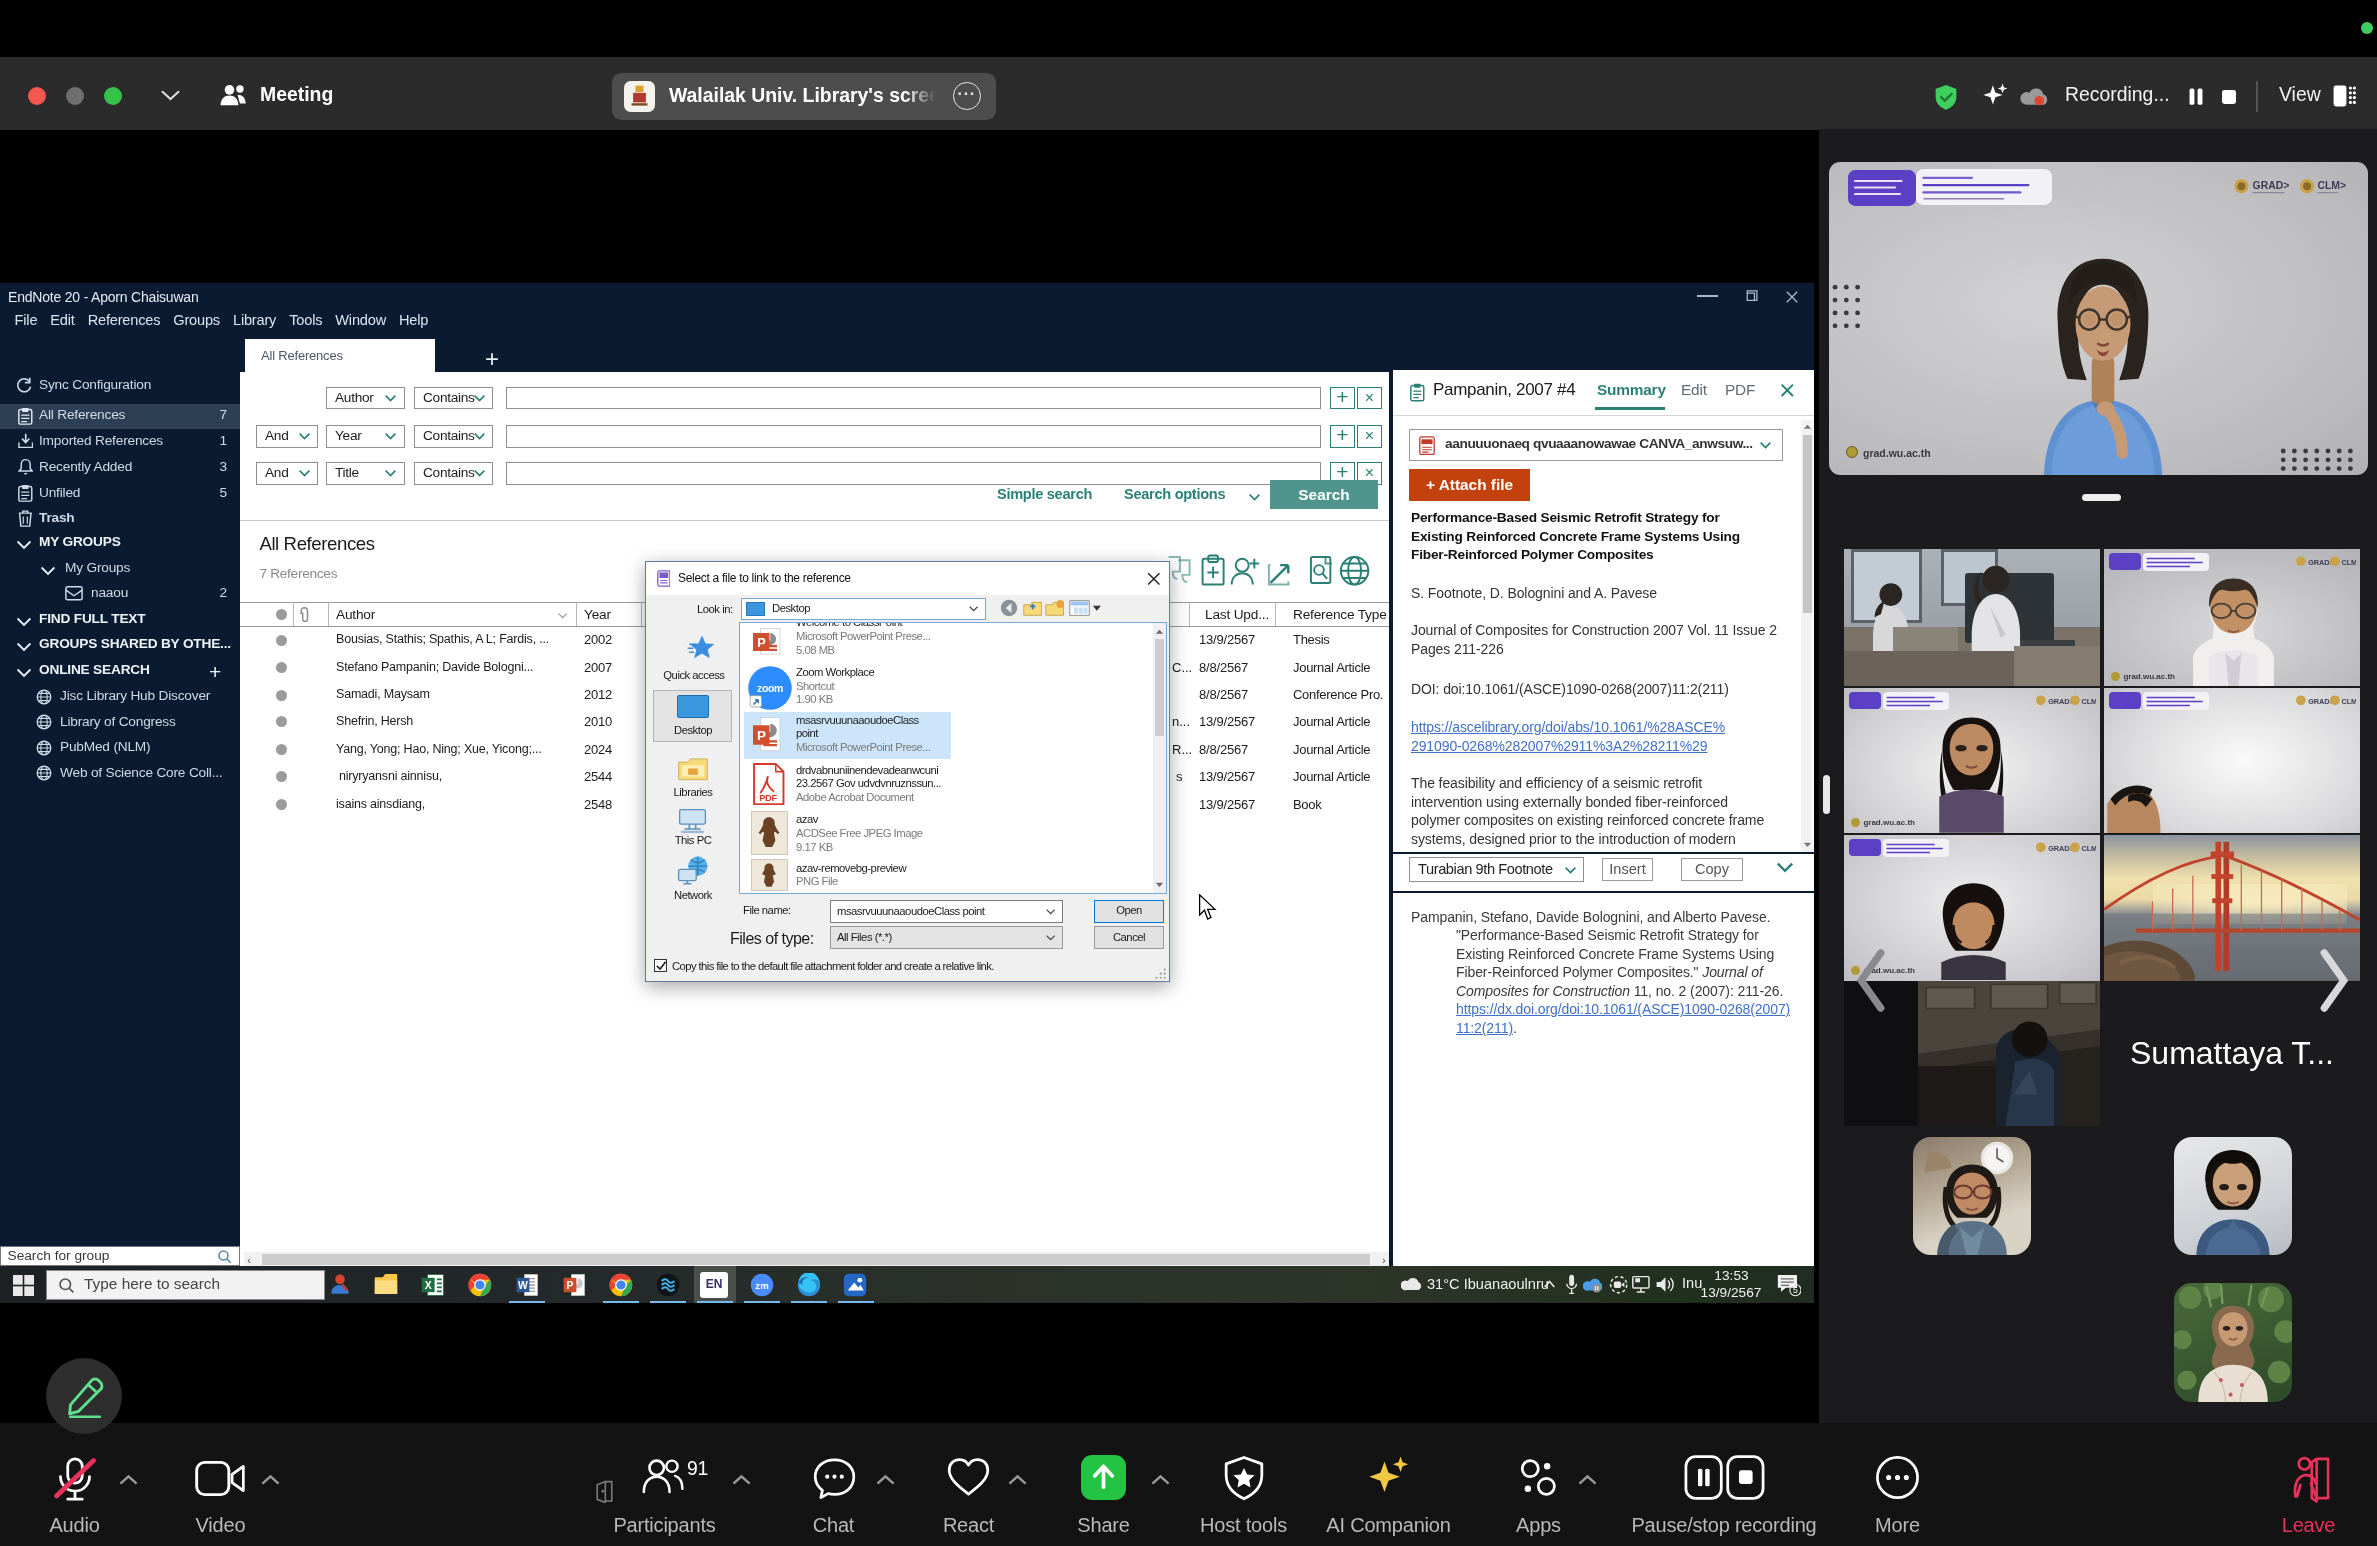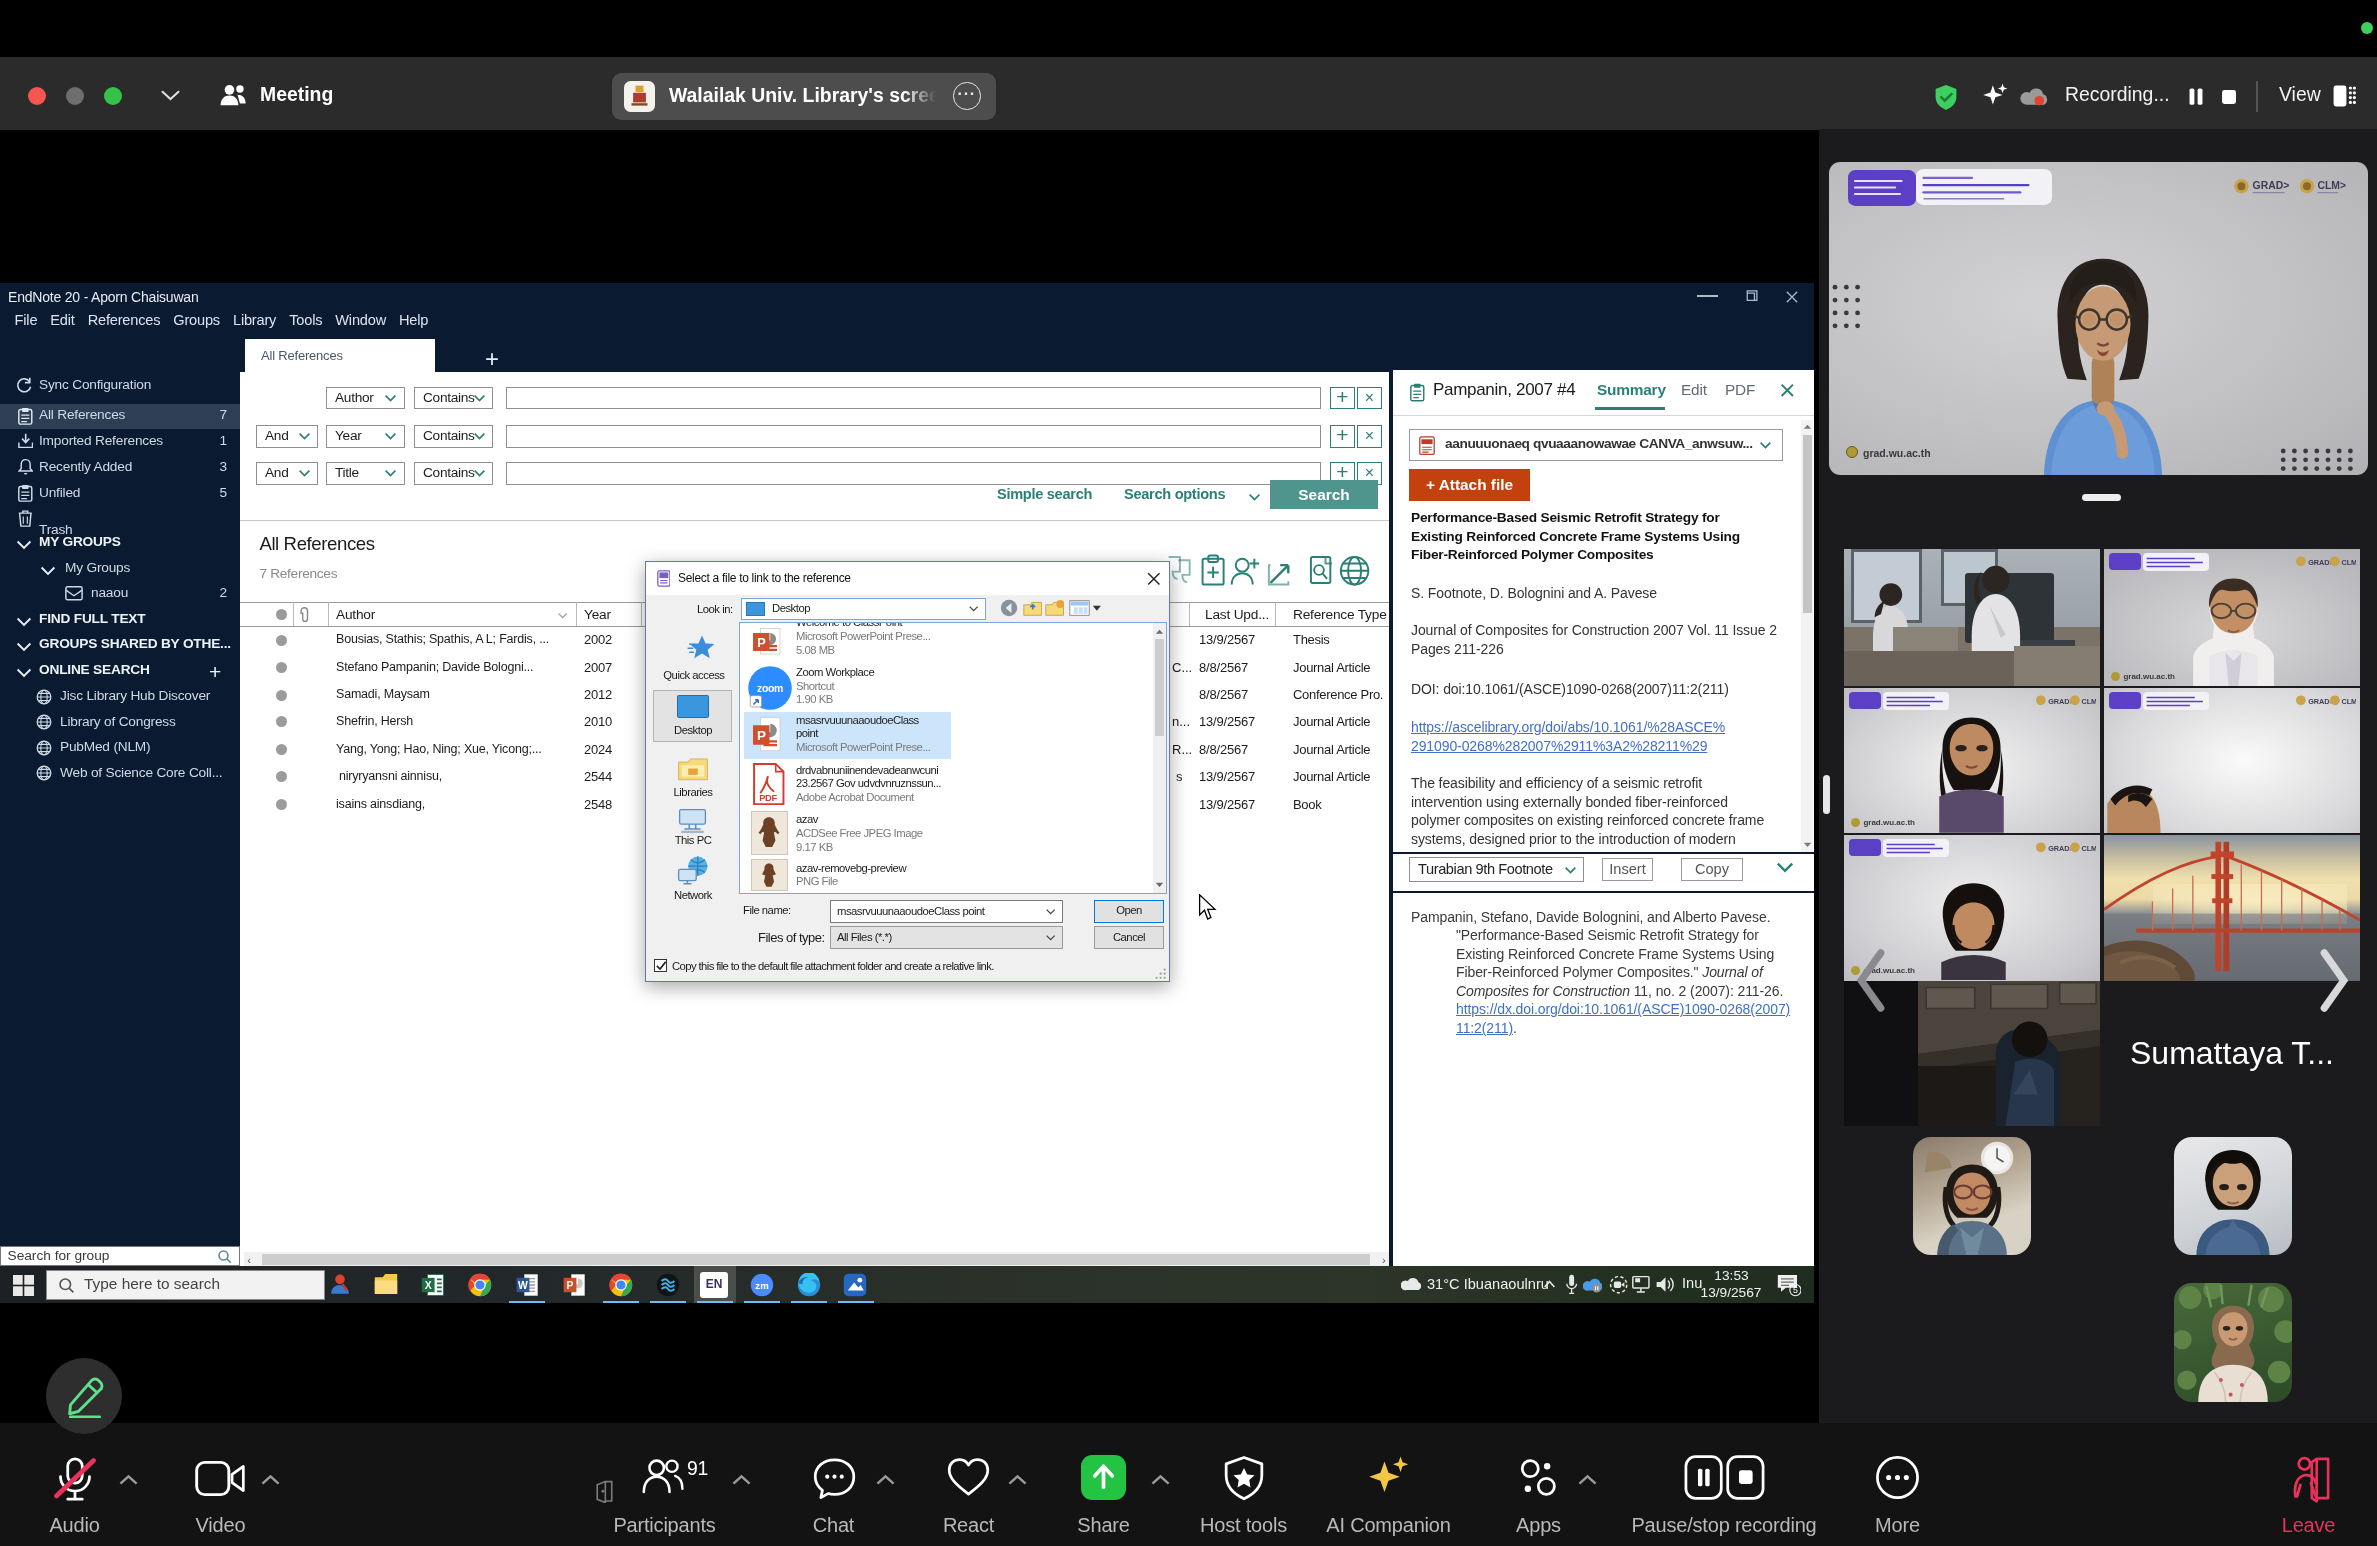--- a/index.html
+++ b/index.html
@@ -121,21 +121,21 @@
           <rect x="5" y="1" width="8" height="5" rx="1" fill="#cfdae6"></rect>
           <path d="M4 10 h10 M4 14 h10 M4 18 h7" stroke="#cfdae6" stroke-width="1.6"></path>
         </svg>
       <div class="abs" style="left:39px;top:144px;">Unfiled</div>
         <div class="abs" style="left:206px;top:144px;width:21px;text-align:right;">5</div>
       <svg class="abs" style="left:18px;top:168px" width="14.6" height="18" viewBox="0 0 18 22">
           <path d="M2 5 l1.5 16 h11 L16 5" fill="none" stroke="#cfdae6" stroke-width="1.8"></path>
           <path d="M1 5 h16 M6 5 V2.5 h6 V5" stroke="#cfdae6" stroke-width="1.8" fill="none"></path>
           <path d="M6.5 9 v9 M11.5 9 v9" stroke="#cfdae6" stroke-width="1.4"></path>
         </svg>
-      <div class="abs" style="left:39px;top:181px;">Trash</div>
+      <div class="abs" style="left:39px;top:169px;font-weight:bold;">Trash</div>
       <svg class="abs" style="left:16px;top:198px" width="16" height="11.3" viewBox="0 0 20 14">
           <path d="M2 3 L10 11 L18 3" fill="none" stroke="#e8eef5" stroke-width="2.4"></path>
         </svg>
       <div class="abs" style="left:39px;top:193px;font-weight:bold;color:#eef3f8;">MY GROUPS</div>
       <svg class="abs" style="left:40px;top:224px" width="16" height="11.3" viewBox="0 0 20 14">
           <path d="M2 3 L10 11 L18 3" fill="none" stroke="#e8eef5" stroke-width="2.4"></path>
         </svg>
       <div class="abs" style="left:65px;top:219px;">My Groups</div>
       <svg class="abs" style="left:65px;top:245px" width="18" height="14.6" viewBox="0 0 22 18">
           <rect x="1" y="1" width="20" height="16" rx="2" fill="none" stroke="#cfdae6" stroke-width="1.8"></rect>
@@ -548,21 +548,21 @@
         </svg>
     </div>
 
     <div class="abs" style="left:97px;top:342px;font-size:11.3px;">File name:</div>
     <div class="abs" style="left:184px;top:338px;width:233px;height:22.6px;background:#fff;border:0.8px solid #7a7a7a;"></div>
     <div class="abs" style="left:191px;top:343px;font-size:11.3px;">msasrvuuunaaoudoeClass point</div>
     <svg class="abs" style="left:399px;top:346px" width="11.3" height="8" viewBox="0 0 14 10">
         <path d="M2 2 l5 5 5-5" fill="none" stroke="#444" stroke-width="1.6"></path>
       </svg>
     <div class="abs" style="left:448px;top:338px;width:70px;height:22.6px;background:#e1e1e1;border:1.6px solid #0078d7;font-size:11.3px;text-align:center;line-height:19.4px;">Open</div>
-    <div class="abs" style="left:112px;top:368px;font-size:13px;">Files of type:</div>
+    <div class="abs" style="left:84px;top:368px;font-size:16px;">Files of type:</div>
     <div class="abs" style="left:184px;top:364px;width:233px;height:22.6px;background:#e3e3e3;border:0.8px solid #9a9a9a;"></div>
     <div class="abs" style="left:191px;top:369px;font-size:11.3px;">All Files (*.*)</div>
     <svg class="abs" style="left:399px;top:372px" width="11.3" height="8" viewBox="0 0 14 10">
         <path d="M2 2 l5 5 5-5" fill="none" stroke="#444" stroke-width="1.6"></path>
       </svg>
     <div class="abs" style="left:448px;top:364px;width:70px;height:22.6px;background:#e1e1e1;border:0.8px solid #9a9a9a;font-size:11.3px;text-align:center;line-height:21px;">Cancel</div>
     <div class="abs" style="left:8px;top:397px;width:13px;height:13px;background:#fff;border:0.8px solid #333;"></div>
     <svg class="abs" style="left:9.7px;top:399px" width="10.5" height="9.7" viewBox="0 0 13 12">
         <path d="M1 6 l4 4 7-9" fill="none" stroke="#222" stroke-width="2"></path>
       </svg>

